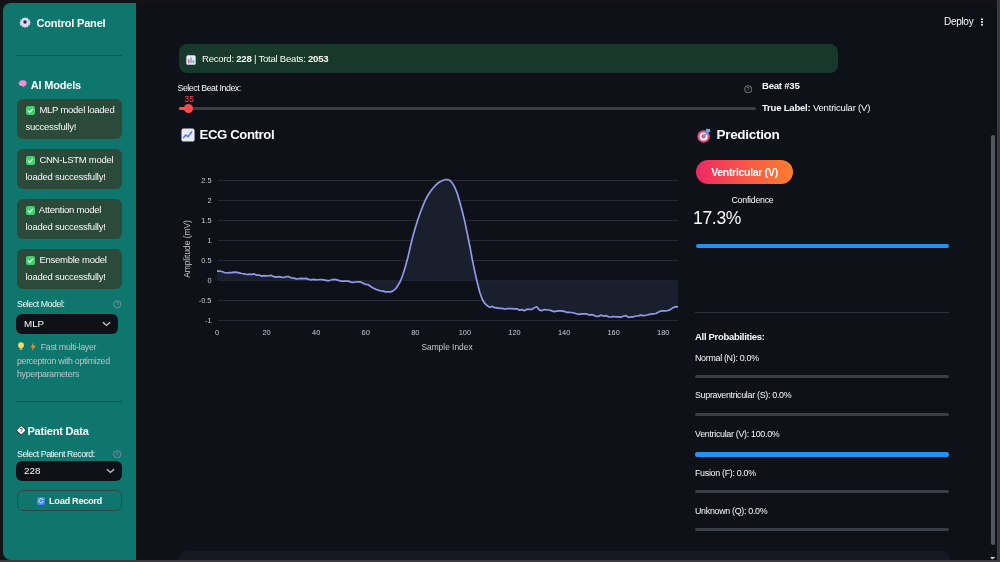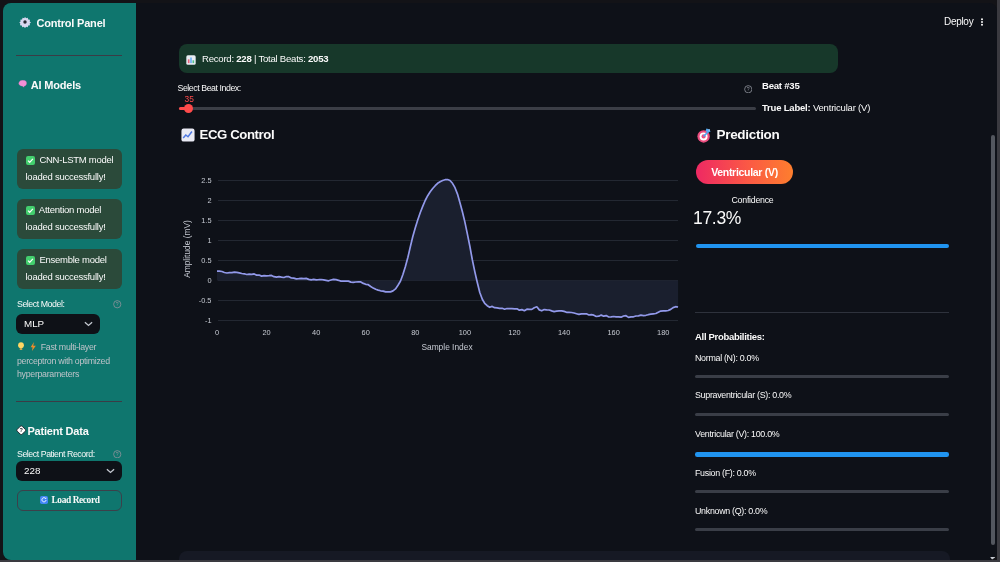--- a/index.html
+++ b/index.html
@@ -33,39 +33,43 @@
       <circle cx="12" cy="12" r="3.4" fill="#262730"></circle>
     </svg>
     <div class="sbh" style="left:33.5px;top:13.5px;font-size:11px;">Control Panel</div>
     <div class="divider" style="left:13px;top:51.5px;width:106px;"></div>
 
     <svg class="abs" style="left:15.4px;top:77px" width="9" height="8" viewBox="0 0 22 20">
       <path fill="#f48fd4" stroke="#e879c9" stroke-width="1" d="M6 2c2-2 9-2 12 0 3 2 4 7 2 10-1 2-3 3-5 3l-1 3-3-3c-3 0-6-1-8-3C0 9 3 4 6 2z"></path>
     </svg>
     <div class="sbh" style="left:27.8px;top:75.5px;">AI Models</div>
 
+    <div class="sbx succ" style="top:95.5px;height:40px;"><svg style="display:inline-block;vertical-align:-1.5px;margin-right:2.5px" width="9" height="9" viewBox="0 0 16 16">
+          <rect x="0" y="0" width="16" height="16" rx="3.5" fill="#43cf6e"></rect>
+          <path d="M3.6 8.2l3 3 5.6-6" stroke="#fff" stroke-width="2.2" fill="none"></path>
+        </svg> MLP model loaded<br>successfully!</div>
     <div class="sbx succ" style="top:145.5px;height:40px;"><svg style="display:inline-block;vertical-align:-1.5px;margin-right:2.5px" width="9" height="9" viewBox="0 0 16 16">
           <rect x="0" y="0" width="16" height="16" rx="3.5" fill="#43cf6e"></rect>
           <path d="M3.6 8.2l3 3 5.6-6" stroke="#fff" stroke-width="2.2" fill="none"></path>
         </svg> CNN-LSTM model<br>loaded successfully!</div>
     <div class="sbx succ" style="top:195.5px;height:40px;"><svg style="display:inline-block;vertical-align:-1.5px;margin-right:2.5px" width="9" height="9" viewBox="0 0 16 16">
           <rect x="0" y="0" width="16" height="16" rx="3.5" fill="#43cf6e"></rect>
           <path d="M3.6 8.2l3 3 5.6-6" stroke="#fff" stroke-width="2.2" fill="none"></path>
         </svg> Attention model<br>loaded successfully!</div>
     <div class="sbx succ" style="top:245.5px;height:40px;"><svg style="display:inline-block;vertical-align:-1.5px;margin-right:2.5px" width="9" height="9" viewBox="0 0 16 16">
           <rect x="0" y="0" width="16" height="16" rx="3.5" fill="#43cf6e"></rect>
           <path d="M3.6 8.2l3 3 5.6-6" stroke="#fff" stroke-width="2.2" fill="none"></path>
         </svg> Ensemble model<br>loaded successfully!</div>
 
     <div class="lbl" style="left:14px;top:296px;">Select Model:</div>
     <svg class="help" style="left:110px;top:297px" viewBox="0 0 16 16">
         <circle cx="8" cy="8" r="6.8" fill="none" stroke="#8f939c" stroke-width="1.5"></circle>
         <text x="8" y="11.3" font-size="9.5" fill="#8f939c" text-anchor="middle" font-family="Liberation Sans">?</text>
       </svg>
-    <div class="selbox" style="left:13px;top:310.5px;width:84px;">
+    <div class="selbox" style="left:13px;top:310.5px;width:102px;">
       <div class="abs" style="left:8px;top:4.5px;font-size:9.8px;">MLP</div>
       <svg class="abs" style="right:7px;top:7.5px" width="9" height="6" viewBox="0 0 10 6">
           <path d="M1 1l4 3.6L9 1" stroke="#c3c7cf" stroke-width="1.5" fill="none"></path>
         </svg>
     </div>
 
     <div class="caption" style="left:14px;top:338px;width:112px;">
       <svg style="display:inline-block;vertical-align:-1px" width="8" height="9" viewBox="0 0 12 14">
           <circle cx="6" cy="5" r="4.5" fill="#ffd764"></circle>
           <rect x="4" y="9.5" width="4" height="3" rx="1" fill="#c9a84e"></rect>
@@ -89,21 +93,21 @@
         <circle cx="8" cy="8" r="6.8" fill="none" stroke="#8f939c" stroke-width="1.5"></circle>
         <text x="8" y="11.3" font-size="9.5" fill="#8f939c" text-anchor="middle" font-family="Liberation Sans">?</text>
       </svg>
     <div class="selbox" style="left:13px;top:457.5px;width:106px;">
       <div class="abs" style="left:8px;top:4.5px;font-size:9.8px;">228</div>
       <svg class="abs" style="right:7px;top:7.5px" width="9" height="6" viewBox="0 0 10 6">
           <path d="M1 1l4 3.6L9 1" stroke="#c3c7cf" stroke-width="1.5" fill="none"></path>
         </svg>
     </div>
 
-    <div class="abs" style="left:14px;top:486.5px;width:105px;height:21px;border:1px solid #3c404a;border-radius:6px;text-align:center;line-height:19px;font-weight:bold;font-size:9.4px;letter-spacing:-0.4px;font-family:Liberation Serif, serif;">
+    <div class="abs" style="left:14px;top:486.5px;width:105px;height:21px;border:1px solid #3c404a;border-radius:6px;text-align:center;line-height:19px;font-weight:bold;font-size:9.4px;letter-spacing:-0.4px;">
       <svg style="display:inline-block;vertical-align:-1px;margin-right:4px" width="8" height="8" viewBox="0 0 16 16">
         <rect width="16" height="16" rx="3.5" fill="#4286f5"></rect>
         <path d="M11.5 5.2A4.2 4.2 0 1 0 12.2 8" stroke="#fff" stroke-width="1.8" fill="none"></path>
         <path d="M12.6 2.6v3h-3z" fill="#fff"></path>
       </svg>Load Record
     </div>
   </div>
 
   <div class="abs" style="left:941px;top:13px;font-size:10px;letter-spacing:-0.3px;">Deploy</div>
   <svg class="abs" style="left:977px;top:14.5px" width="4" height="8" viewBox="0 0 4 9">

